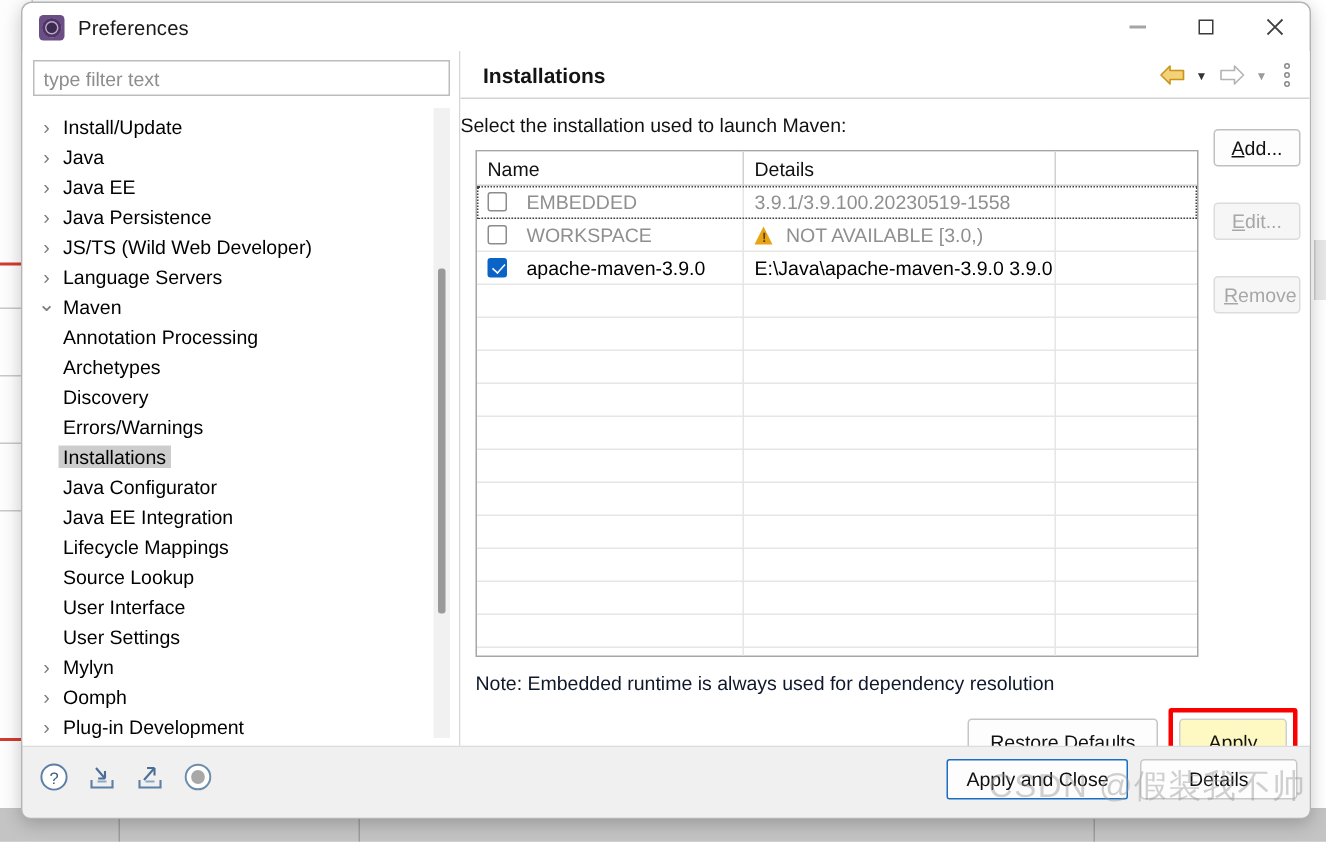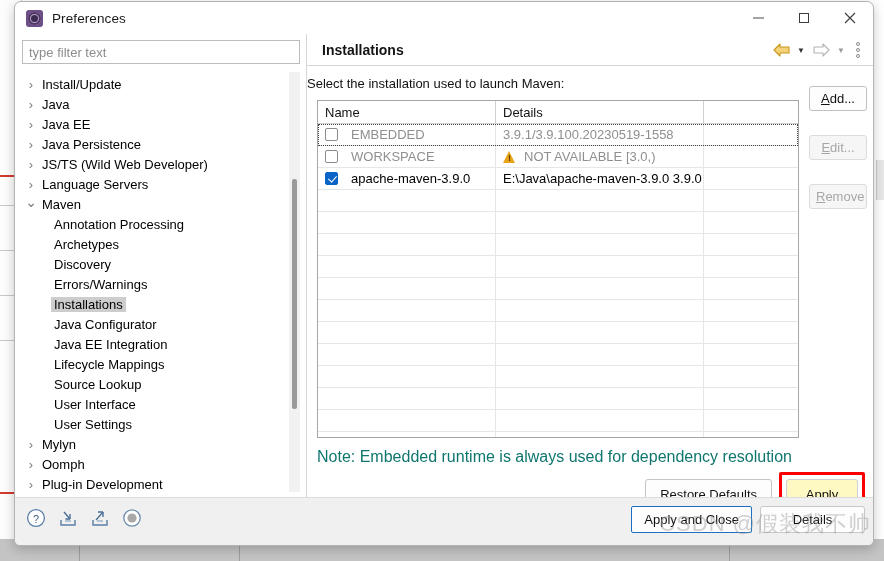--- a/index.html
+++ b/index.html
@@ -141,21 +141,21 @@
     white-space: nowrap;
     cursor: default;
     font-size: 13px;
   }
   .twisty {
     width: 16px; flex: 0 0 16px;
     color: #7d7d7d;
     font-size: 10px;
     display: flex; align-items: center; justify-content: center;
   }
-  .tree-row.child { padding-left: 36px; }
+  .tree-row.child { padding-left: 24px; }
   .tree-label { padding: 0 3px; }
   .tree-row.selected .tree-label {
     background: #cdcdcd;
   }
 
   
   .lscroll-track {
     position: absolute; right: 5px; top: 38px;
     width: 11px; height: 420px;
     background: #f1f1f1;
@@ -324,21 +324,21 @@
     font-family: "Liberation Sans", sans-serif;
     font-size: 13px;
     color: #111;
     cursor: default;
   }
   .sbtn.disabled { color: #a7a7a7; background: #f6f6f6; border-color: #dcdcdc; }
   .sbtn u { text-decoration: underline; }
 
   .note {
     position: absolute; left: 10px; top: 382px;
-    font-size: 16px; color: #0f766e;
+    font-size: 13px; color: #0f172a;
   }
 
   .footer-btns {
     position: absolute; right: 10px; top: 406px;
     display: flex; align-items: center; gap: 0px;
   }
   .fbtn {
     height: 30px;
     border: 1px solid #c5c5c5;
     background: #fdfdfd;

